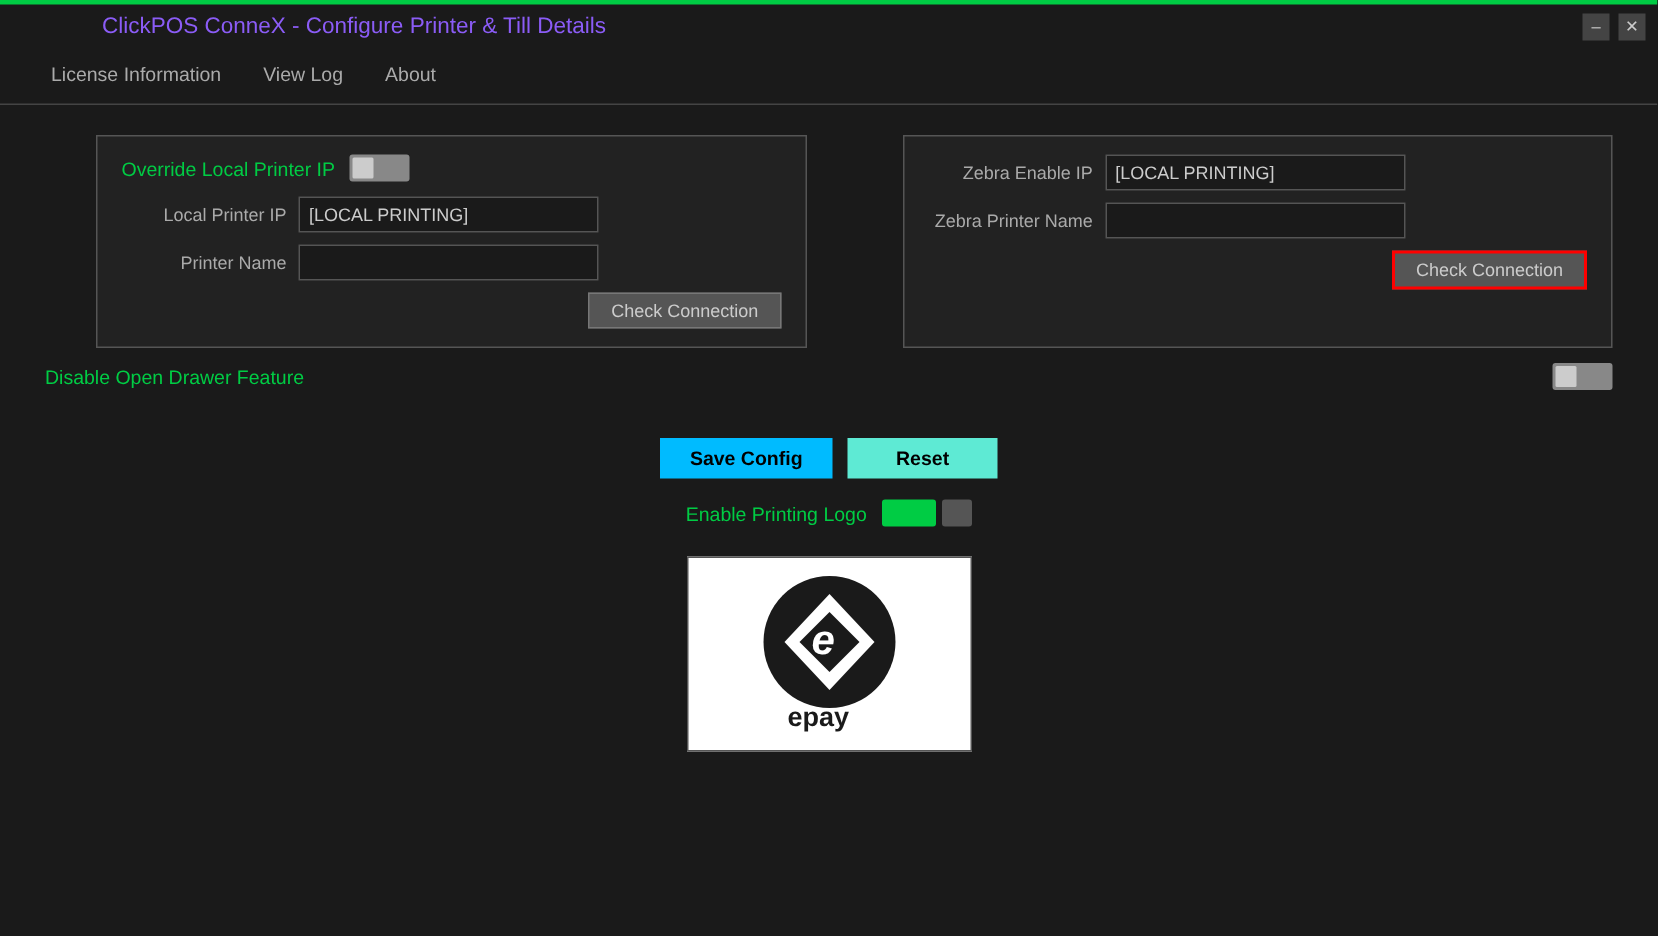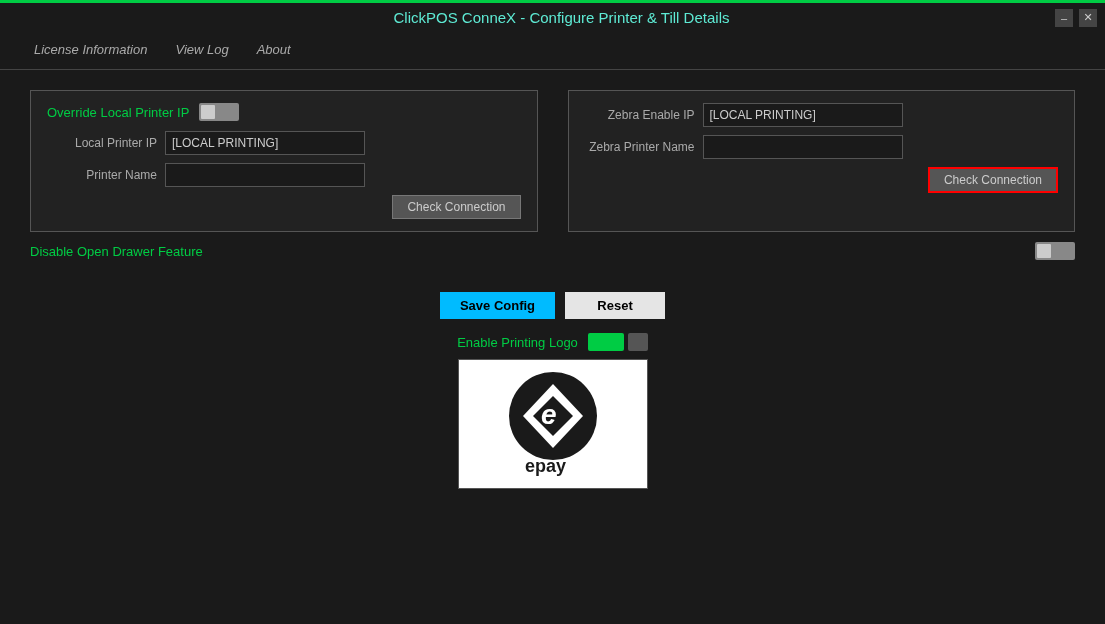--- a/index.html
+++ b/index.html
@@ -31,56 +31,56 @@
       width: 18px;
       height: 18px;
       font-size: 11px;
       cursor: pointer;
       display: flex;
       align-items: center;
       justify-content: center;
     }
     .title-bar-title {
       flex: 1;
-      text-align: center;
+      text-align: left;
       font-size: 15px;
-      color: #5eead4;
+      color: #8b5cf6;
       font-weight: normal;
     }
     .nav-bar {
       display: flex;
       padding: 0 20px;
       border-bottom: 1px solid #444;
       background: #1a1a1a;
     }
     .nav-item {
       padding: 10px 14px;
       font-size: 13px;
       color: #aaa;
       cursor: pointer;
       border-bottom: 2px solid transparent;
-      font-style: italic;
     }
     .nav-item.active {
       color: #00cc44;
       border-bottom: 2px solid #00cc44;
     }
     .content {
       padding: 20px 30px;
     }
     .row {
       display: flex;
       gap: 30px;
       margin-bottom: 10px;
     }
     .section-box {
       border: 1px solid #555;
       padding: 12px 16px;
       flex: 1;
       background: #222;
+      margin-left: 34px;
     }
     .section-header {
       display: flex;
       align-items: center;
       gap: 10px;
       margin-bottom: 10px;
     }
     .section-header.highlighted {
       border: 2px solid red;
       padding: 4px 6px;
@@ -171,34 +171,34 @@
       background: #00bbff;
       border: none;
       color: #000;
       font-size: 13px;
       padding: 6px 20px;
       cursor: pointer;
       font-weight: bold;
       min-width: 100px;
     }
     .btn-reset {
-      background: #e5e5e5;
+      background: #5eead4;
       border: none;
       color: #000;
       font-size: 13px;
       padding: 6px 20px;
       cursor: pointer;
       font-weight: bold;
       min-width: 100px;
     }
     .logo-section {
       display: flex;
       flex-direction: column;
       align-items: center;
-      gap: 8px;
+      gap: 20px;
       justify-content: space-between;
     }
     .logo-row {
       display: flex;
       align-items: center;
       gap: 10px;
     }
     .logo-label {
       font-size: 13px;
       color: #00cc44;

